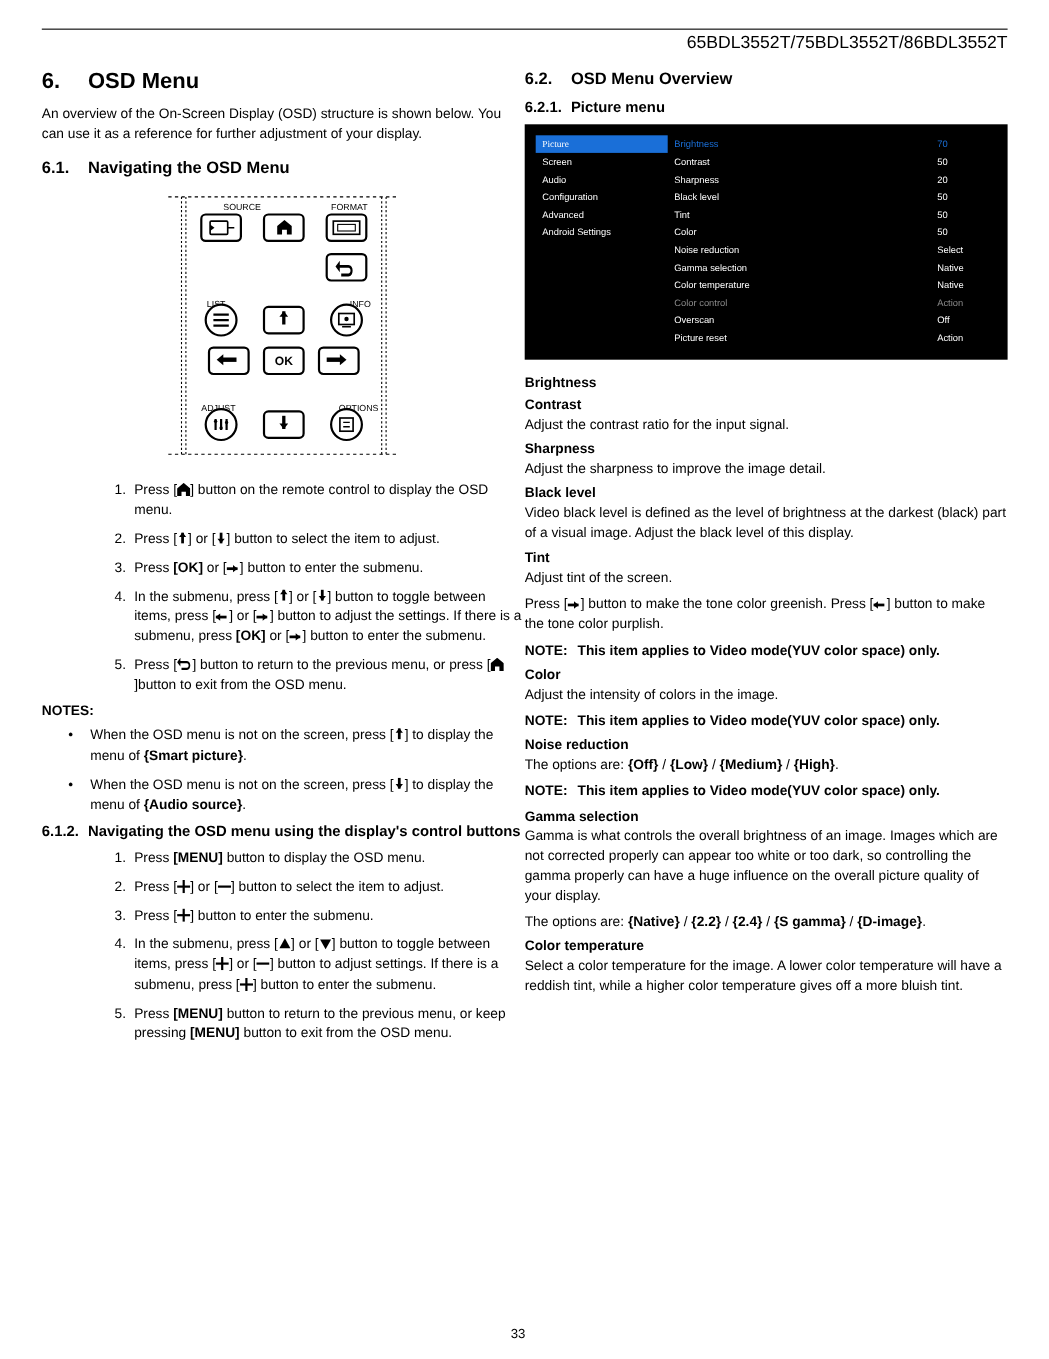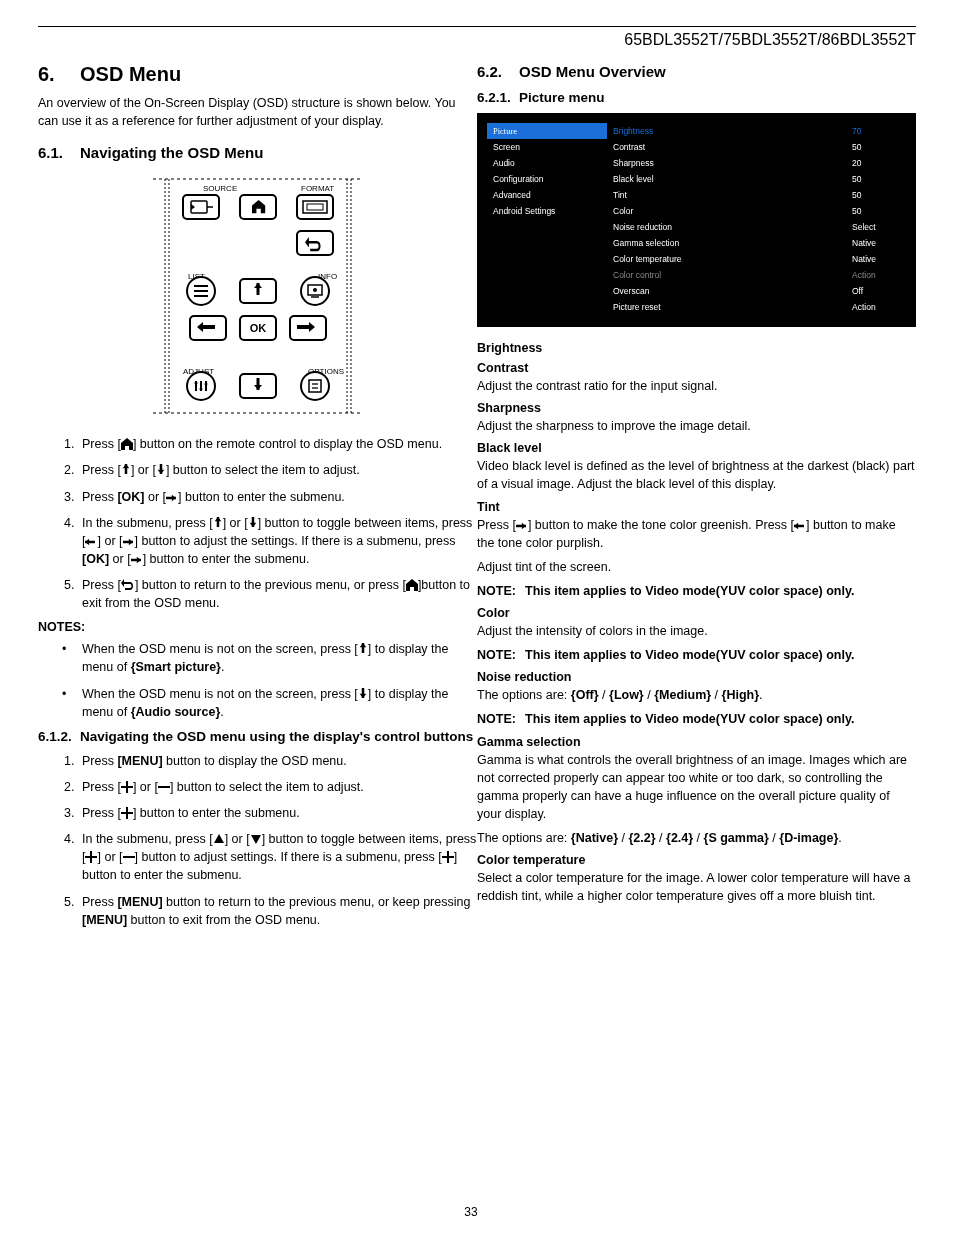--- a/index.html
+++ b/index.html
@@ -19,21 +19,21 @@
   h1.sec { font-size: 20px; font-weight: 700; margin-bottom: 8px; }
   h1.sec .num { display:inline-block; width: 42px; }
   p.body { font-size: 12.5px; line-height: 1.45; margin-bottom: 10px; }
   h2.sub { font-size: 15px; font-weight: 700; margin: 14px 0 10px 0; display:flex; }
   h2.sub .num { display:inline-block; width: 42px; flex: 0 0 42px; }
   h3.subsub { font-size: 13.5px; font-weight: 700; margin: 8px 0 8px 0; display:flex; }
   h3.subsub .num { display:inline-block; width: 42px; flex: 0 0 42px; }
   .remote-wrap { text-align: center; margin: 6px 0 10px 0; }
   svg.remote { width: 230px; height: 250px; }
   ol.steps { list-style: decimal; padding-left: 40px; font-size: 12.5px; line-height: 1.45; }
-  ol.steps > li { padding-left: 4px; margin-bottom: 8px; }
+  ol.steps > li { padding-left: 4px; margin-bottom: 8px; margin-left: 40px; }
   ul.bull { list-style: none; padding-left: 40px; font-size: 12.5px; line-height: 1.45; }
   ul.bull > li { position: relative; padding-left: 4px; margin-bottom: 8px; }
   ul.bull > li::before { content: "•"; position: absolute; left: -16px; }
   .notes-hd { font-size: 12.5px; font-weight: 700; margin: 4px 0 6px 0; }
   .icon { display:inline-block; vertical-align: -2px; }
   .osd-box {
     background: #000; color:#fff;
     font-size: 8.5px;
     padding: 10px 10px 12px 10px;
     margin-bottom: 14px;
@@ -332,26 +332,26 @@
     <div class="defhead">Contrast</div>
     <div class="defbody">Adjust the contrast ratio for the input signal.</div>
 
     <div class="defhead">Sharpness</div>
     <div class="defbody">Adjust the sharpness to improve the image detail.</div>
 
     <div class="defhead">Black level</div>
     <div class="defbody">Video black level is defined as the level of brightness at the darkest (black) part of a visual image. Adjust the black level of this display.</div>
 
     <div class="defhead">Tint</div>
+    <div class="defbody">Adjust tint of the screen.</div>
     <div class="defbody"><span>Press [</span><svg class="icon" width="12" height="10">
           <use href="#i-right" transform="scale(0.83)"></use>
         </svg><span>] button to make the tone color greenish. Press [</span><svg class="icon" width="12" height="10">
           <use href="#i-left" transform="scale(0.83)"></use>
         </svg><span>] button to make the tone color purplish.</span></div>
-    <div class="defbody">Adjust tint of the screen.</div>
     <div class="note-row">
         <div class="nl">NOTE:</div>
         <div class="nr">This item applies to Video mode(YUV color space) only.</div>
       </div>
 
     <div class="defhead">Color</div>
     <div class="defbody">Adjust the intensity of colors in the image.</div>
     <div class="note-row">
         <div class="nl">NOTE:</div>
         <div class="nr">This item applies to Video mode(YUV color space) only.</div>

